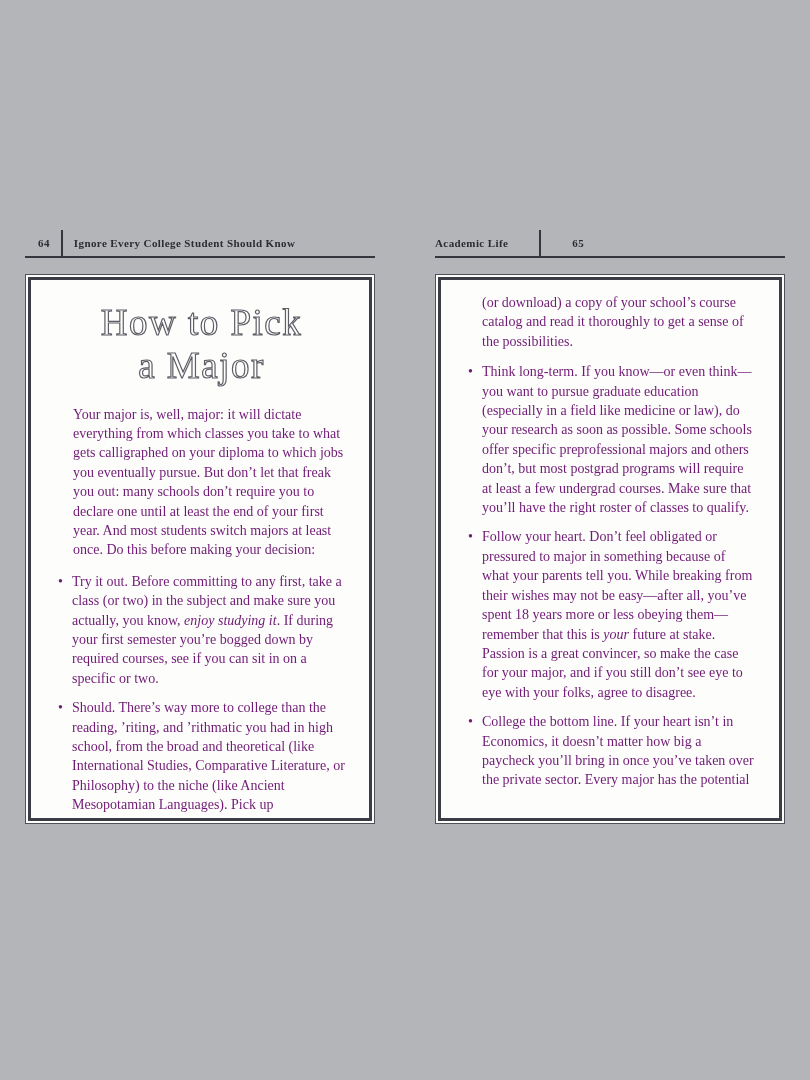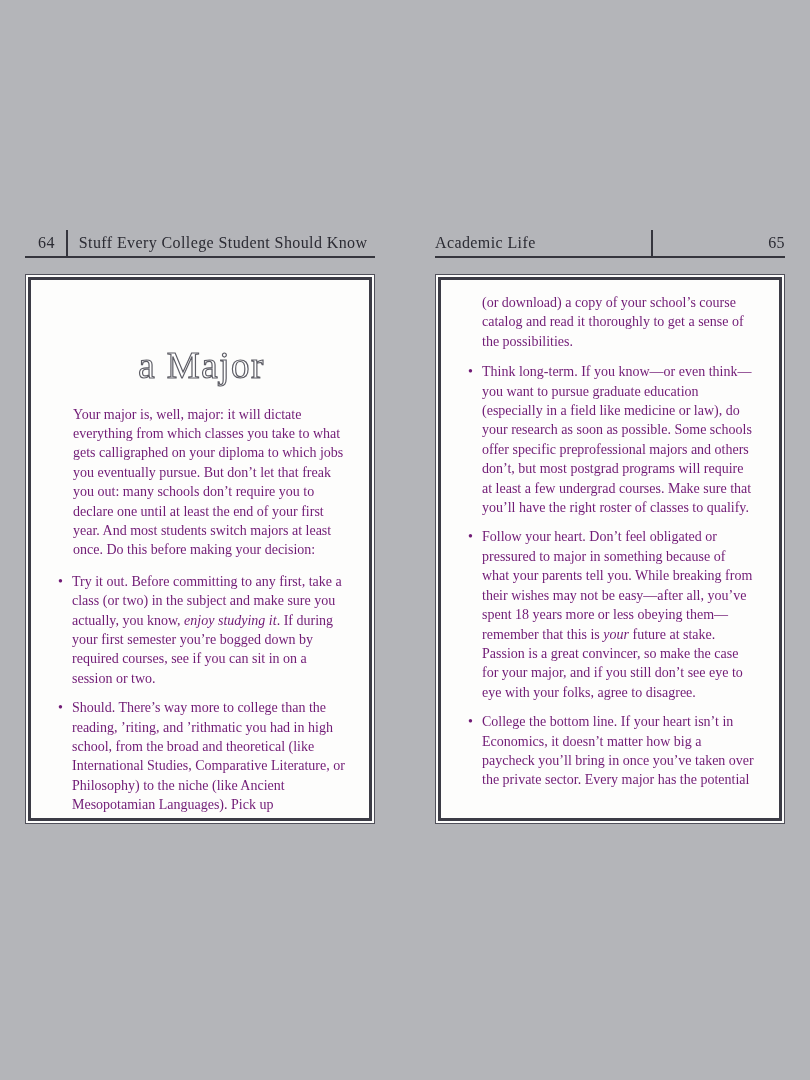--- a/index.html
+++ b/index.html
@@ -22,25 +22,25 @@
   }
   .page-left  { left: 25px; }
   .page-right { left: 435px; }
 
   .page-header {
     display: flex;
     align-items: center;
     height: 26px;
     border-bottom: 2px solid #35353d;
     color: #2b2b33;
-    font-weight: normal;
-    font-size: 16px;
+    font-weight: bold;
+    font-size: 11px;
     letter-spacing: 0.4px;
   }
-  .page-header.align-right { justify-content: space-between; gap: 20px; }
+  .page-header.align-right { justify-content: flex-start; gap: 20px; }
   .hdr-num-left   { margin-left: 13px; }
   .hdr-num-right  { margin-right: 0; }
   .vdiv {
     width: 2px;
     height: 26px;
     background: #35353d;
     margin: 0 11px;
   }
 
   .box {
@@ -101,35 +101,35 @@
 </style>
 </head>
 <body>
 
 <div class="spread">
 
   <div class="page page-left">
     <div class="page-header">
       <span class="hdr-num-left">64</span>
       <span class="vdiv"></span>
-      <span>Stuff Every College Student Should Know</span>
+      <span>Ignore Every College Student Should Know</span>
     </div>
 
     <div class="box">
       <div class="box-inner">
         <h1 class="box-title">
-          <br>
+          <span>How to Pick</span><br>
           <span>a Major</span>
         </h1>
 
         <p class="body-text intro">Your major is, well, major: it will dictate everything from which classes you take to what gets calligraphed on your diploma to which jobs you eventually pursue. But don’t let that freak you out: many schools don’t require you to declare one until at least the end of your first year. And most students switch majors at least once. Do this before making your decision:</p>
 
         <ul class="tips body-text">
           <li>
-            <span class="bullet-marker">•</span><span class="lead">Try it out.</span><span> Before committing to any first, take a class (or two) in the subject and make sure you actually, you know, </span><span class="it">enjoy studying it</span><span>. If during your first semester you’re bogged down by required courses, see if you can sit in on a session or two.</span>
+            <span class="bullet-marker">•</span><span class="lead">Try it out.</span><span> Before committing to any first, take a class (or two) in the subject and make sure you actually, you know, </span><span class="it">enjoy studying it</span><span>. If during your first semester you’re bogged down by required courses, see if you can sit in on a specific or two.</span>
           </li>
           <li>
             <span class="bullet-marker">•</span><span class="lead">Should.</span><span> There’s way more to college than the reading, ’riting, and ’rithmatic you had in high school, from the broad and theoretical (like International Studies, Comparative Literature, or Philosophy) to the niche (like Ancient Mesopotamian Languages). Pick up</span>
           </li>
         </ul>
       </div>
     </div>
   </div>
 
   <div class="page page-right">

